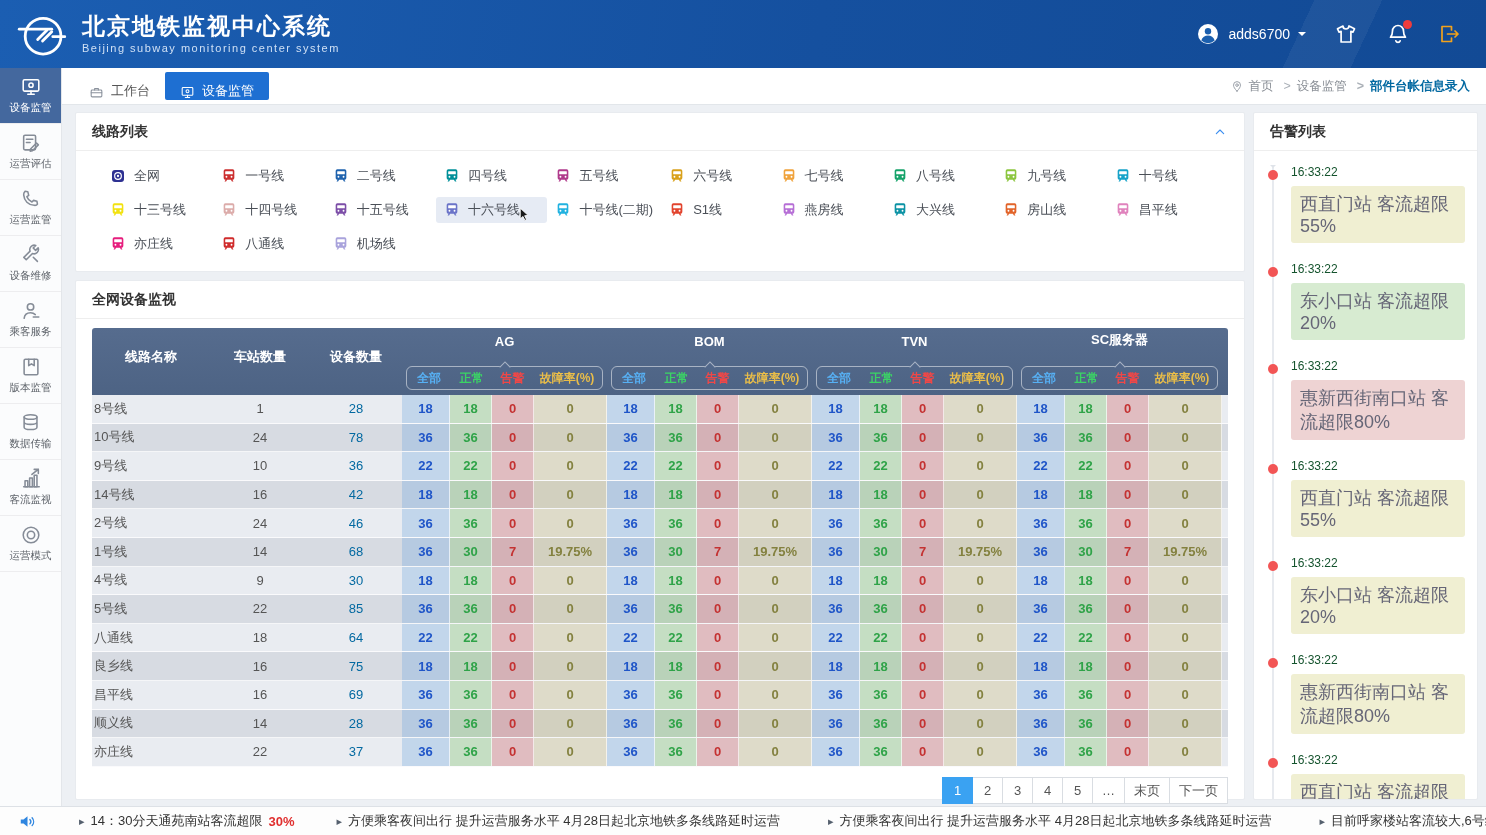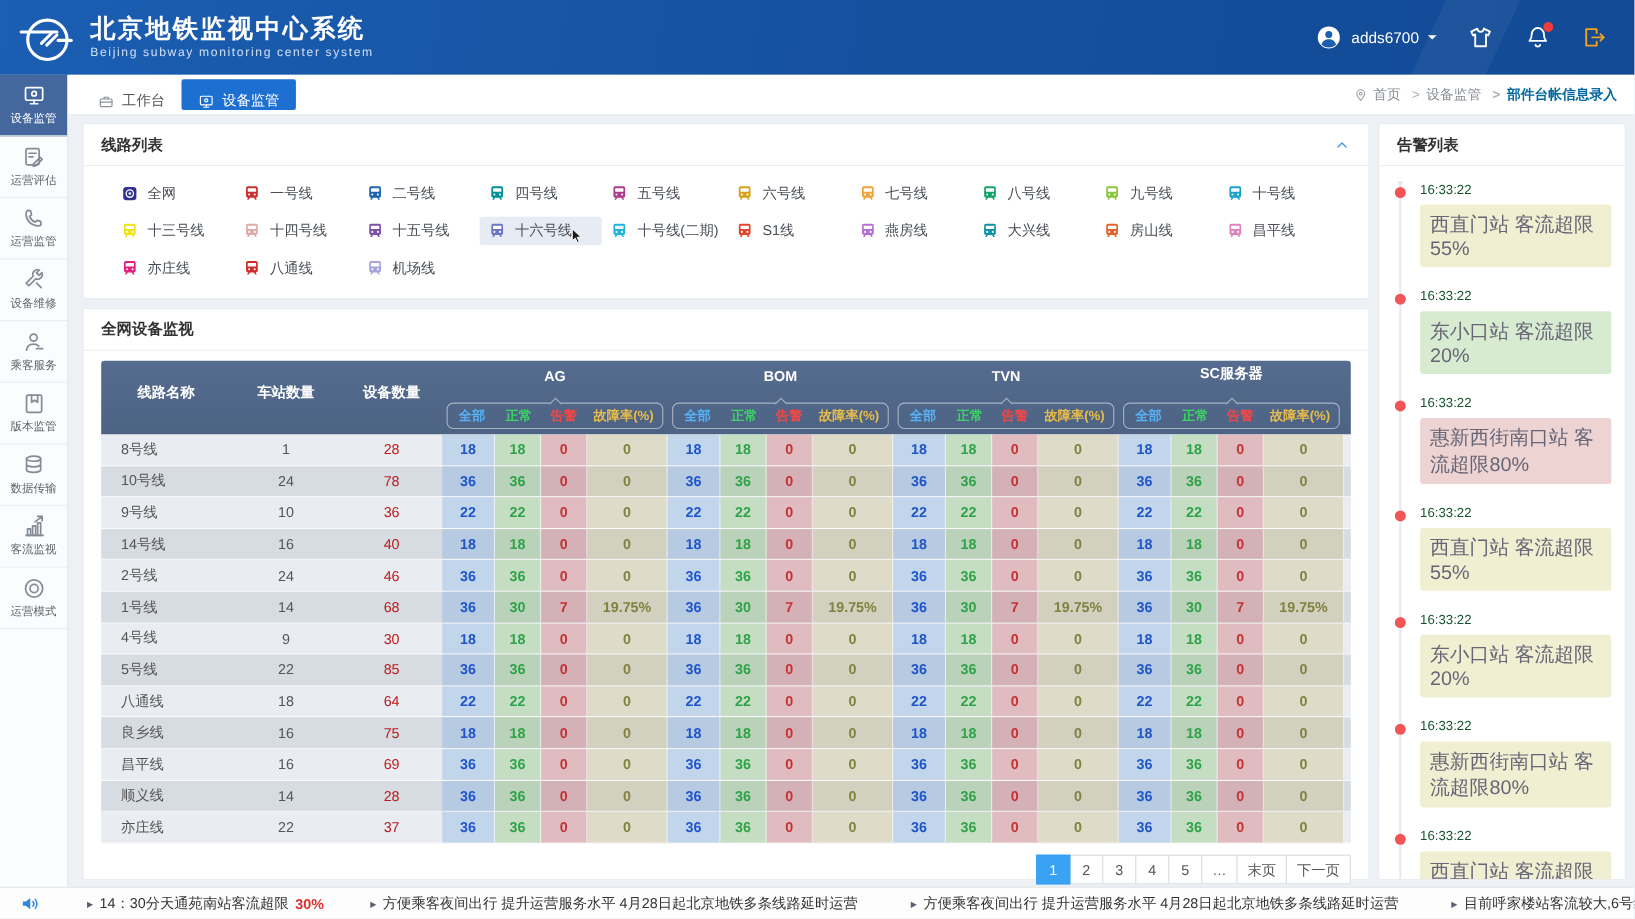--- a/index.html
+++ b/index.html
@@ -77,23 +77,23 @@
   .g-subs::before{content:"";position:absolute;top:-4.5px;left:50%;width:7px;height:7px;background:#51678a;
           border-left:1px solid rgba(255,255,255,.5);border-top:1px solid rgba(255,255,255,.5);
           transform:translateX(-50%) rotate(45deg)}
   .sh{text-align:center}
   .sh-all{width:44px;color:#57b1f5}.sh-normal{width:41px;color:#3bd465}.sh-alarm{width:41px;color:#f04747}.sh-rate{width:68px;color:#e9bd49}
 
   .trow{display:flex;height:28.6px;align-items:stretch;border-bottom:1px solid rgba(255,255,255,.75)}
   .trow:nth-child(odd){background:#e9ecf1}
   .trow:nth-child(even){background:#d7dbe2}
   .cell{display:flex;align-items:center;justify-content:center;font-size:13px}
-  .c-name{width:118px;justify-content:flex-start;padding-left:18px;color:#555}
+  .c-name{width:118px;justify-content:flex-start;padding-left:2px;color:#555}
   .c-st{width:100px;color:#555}
-  .c-dev{width:92px;color:#b91c1c}
+  .c-dev{width:92px;color:#0369a1}
   .gcells{display:contents}
   .c-all{width:48px;background:rgba(106,163,222,.30);color:#1f55c8;font-weight:700;border-right:1px solid rgba(255,255,255,.65)}
   .c-normal{width:42px;background:rgba(120,193,98,.32);color:#2fa348;font-weight:700;border-right:1px solid rgba(255,255,255,.65)}
   .c-alarm{width:42px;background:rgba(208,98,98,.34);color:#c43232;font-weight:700;border-right:1px solid rgba(255,255,255,.65)}
   .c-rate{width:73px;background:rgba(202,188,122,.34);color:#83813f;font-weight:600;border-right:1px solid rgba(255,255,255,.65)}
 
   .pager{display:flex;justify-content:flex-end;padding:10px 16px 12px}
   .pg{min-width:31px;height:27px;line-height:25px;text-align:center;padding:0 9px;border:1px solid #d9dde2;
       background:#fff;color:#555;font-size:13px;margin-left:-1px;cursor:pointer}
   .pg.active{background:#3aa2f2;border-color:#3aa2f2;color:#fff;position:relative;z-index:1}
@@ -705,21 +705,21 @@
                       <span class="cell c-normal">22</span>
                       <span class="cell c-alarm">0</span>
                       <span class="cell c-rate">0</span>
                     </span>
 
                 </div>
 
                 <div class="trow">
                   <div class="cell c-name">14号线</div>
                   <div class="cell c-st">16</div>
-                  <div class="cell c-dev">40</div>
+                  <div class="cell c-dev">42</div>
 
                     <span class="gcells">
                       <span class="cell c-all">18</span>
                       <span class="cell c-normal">18</span>
                       <span class="cell c-alarm">0</span>
                       <span class="cell c-rate">0</span>
                     </span>
 
                     <span class="gcells">
                       <span class="cell c-all">18</span>

